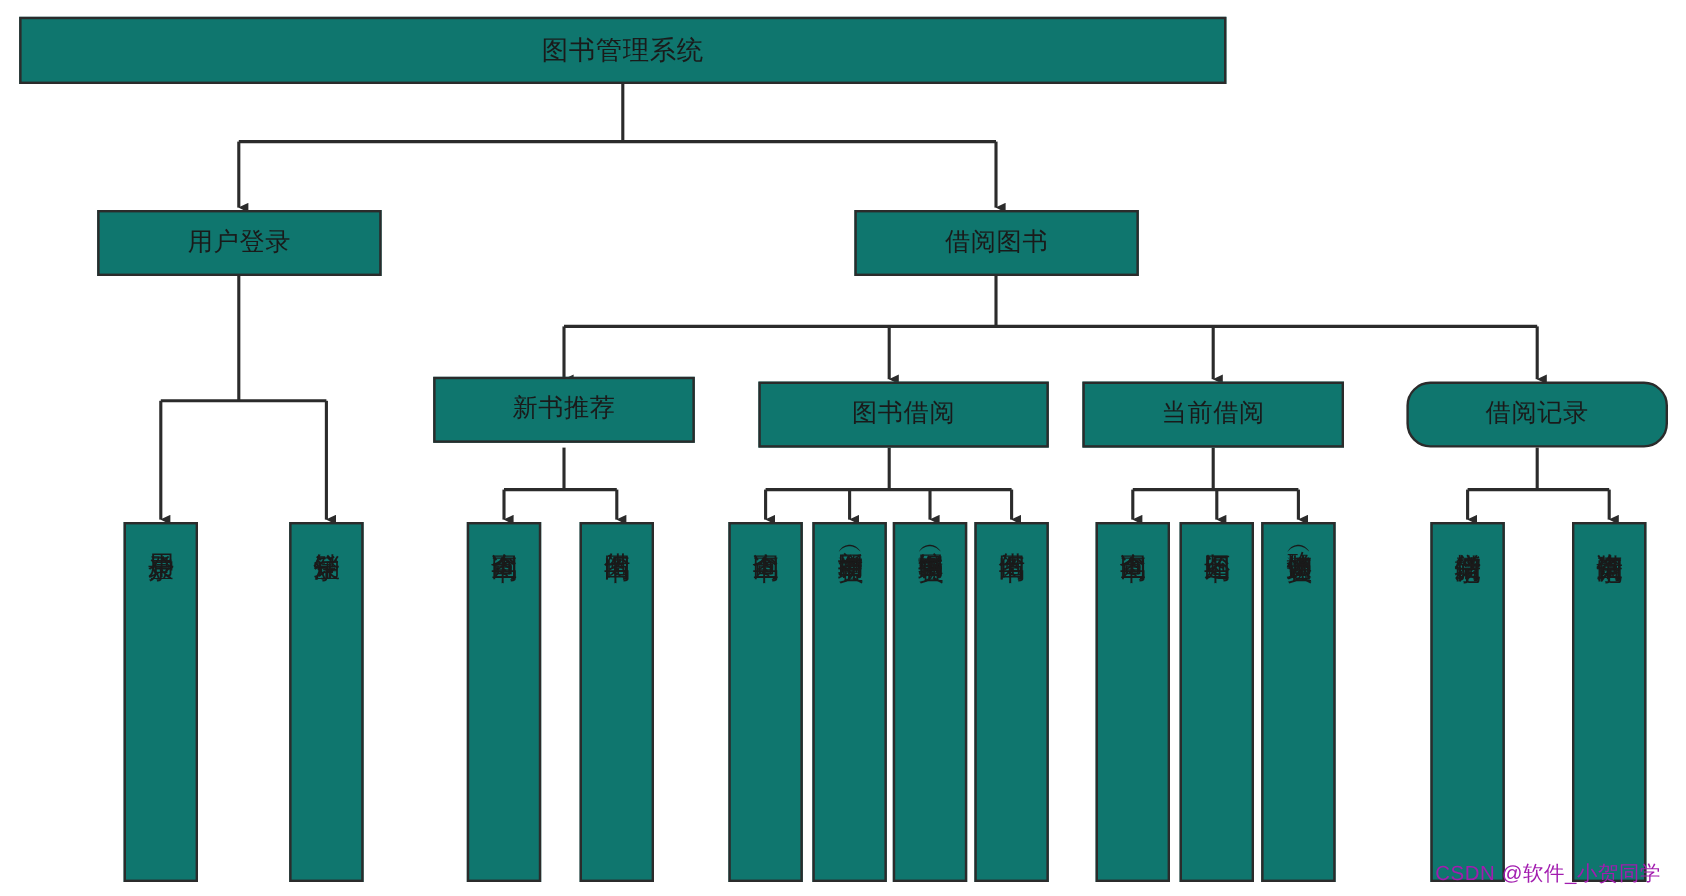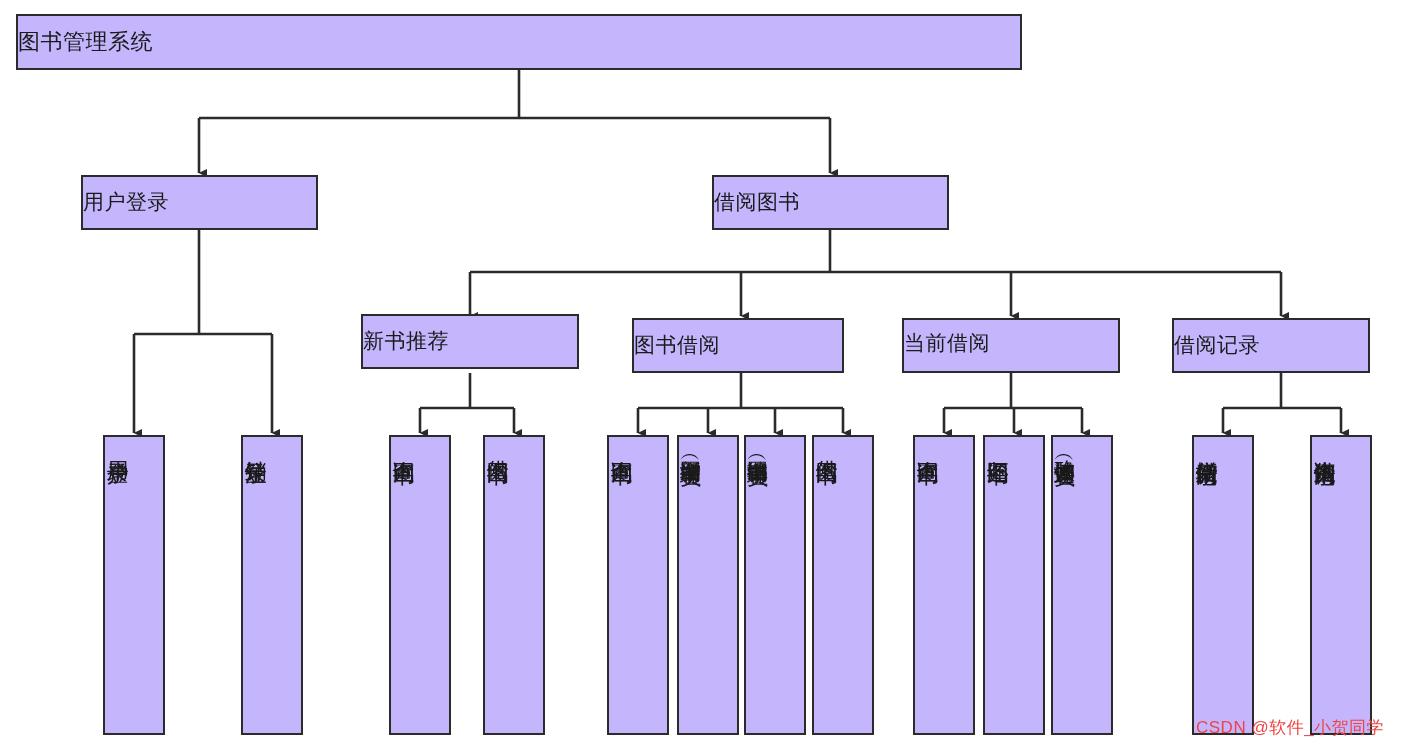--- a/index.html
+++ b/index.html
@@ -22,23 +22,24 @@
     left: 0;
     top: 0;
     width: 1405px;
     height: 747px;
     pointer-events: none;
   }
   .node {
     position: absolute;
     box-sizing: border-box;
     border: 2px solid #2b2b2b;
-    background: #c4b5fd;
+    background: #0f766e;
     display: flex;
     align-items: center;
+    justify-content: center;
     color: #1a1a1a;
   }
   .node-label {
     display: block;
     text-align: center;
     line-height: 1.18;
     letter-spacing: 0.5px;
   }
   
   .node.h .node-label {
@@ -59,21 +60,21 @@
     line-height: 1.12;
     letter-spacing: 1px;
     white-space: nowrap;
   }
   .node.v.tall .node-label {
     font-size: 21px;
   }
   .watermark {
     position: absolute;
     font-size: 17px;
-    color: #ef4444;
+    color: #a21caf;
     white-space: nowrap;
     letter-spacing: 0.5px;
   }
 </style>
 </head>
 <body>
 
 <div id="canvas">
 
   <svg class="links" viewBox="0 0 1405 747" xmlns="http://www.w3.org/2000/svg">
@@ -125,27 +126,27 @@
       </div>
       <div class="node h level1" style="left: 81px; top: 175px; width: 237px; height: 55px;">
         <span class="node-label">用户登录</span>
       </div>
       <div class="node h level1" style="left: 712px; top: 175px; width: 237px; height: 55px;">
         <span class="node-label">借阅图书</span>
       </div>
       <div class="node h level2" style="left: 361px; top: 314px; width: 218px; height: 55px;">
         <span class="node-label">新书推荐</span>
       </div>
-      <div class="node h level2" style="left: 632px; top: 318px; width: 212px; height: 55px;">
+      <div class="node h level2" style="left: 632px; top: 318px; width: 242px; height: 55px;">
         <span class="node-label">图书借阅</span>
       </div>
-      <div class="node h level2" style="left: 902px; top: 318px; width: 218px; height: 55px; font-family: Liberation Mono, monospace;">
+      <div class="node h level2" style="left: 902px; top: 318px; width: 218px; height: 55px;">
         <span class="node-label">当前借阅</span>
       </div>
-      <div class="node h level2" style="left: 1172px; top: 318px; width: 198px; height: 55px;">
+      <div class="node h level2" style="left: 1172px; top: 318px; width: 218px; height: 55px; border-radius: 20px;">
         <span class="node-label">借阅记录</span>
       </div>
       <div class="node v leaf" style="left: 103px; top: 435px; width: 62px; height: 300px;">
         <span class="node-label">用户登录</span>
       </div>
       <div class="node v leaf" style="left: 241px; top: 435px; width: 62px; height: 300px;">
         <span class="node-label">注销登录</span>
       </div>
       <div class="node v leaf" style="left: 389px; top: 435px; width: 62px; height: 300px;">
         <span class="node-label">查询图书</span>

